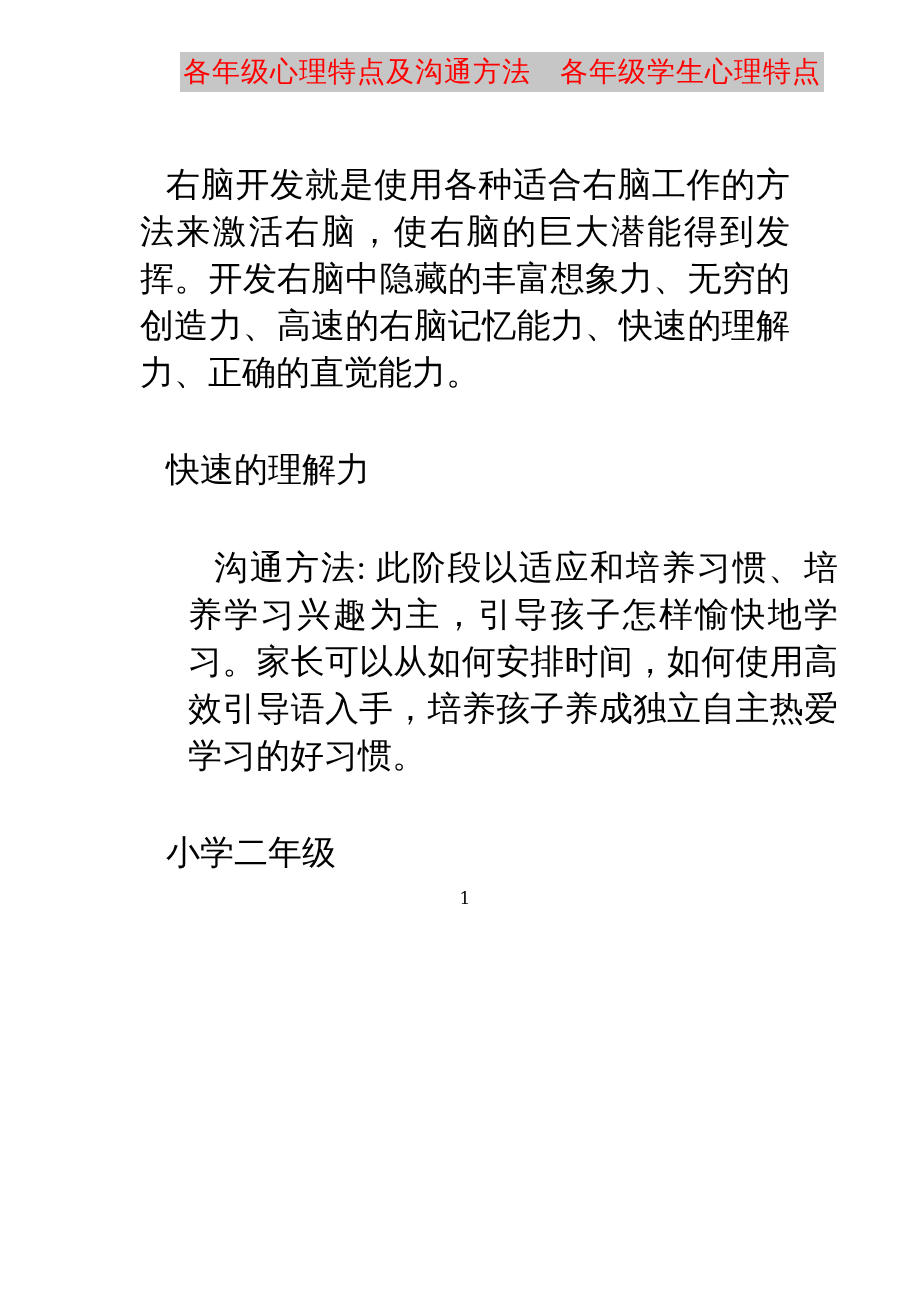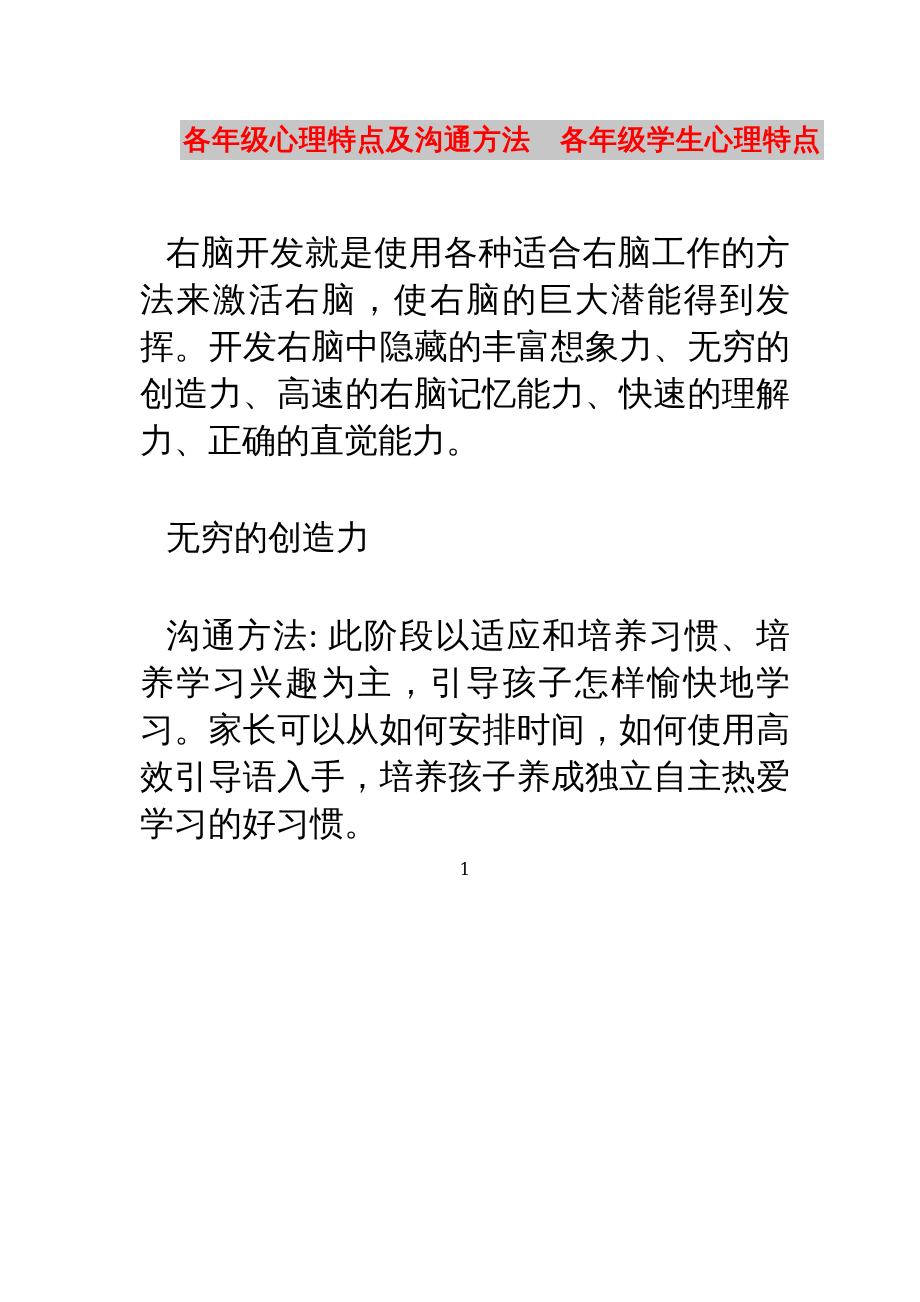--- a/index.html
+++ b/index.html
@@ -16,24 +16,24 @@
     width: 920px;
     height: 1302px;
     overflow: hidden;
     background: #ffffff;
   }
   .content {
     padding-left: 140px;
     width: 790px;
   }
   .doc-title {
-    margin-top: 120px;
+    margin-top: 52px;
     margin-left: 17px;
     font-family: "Liberation Sans", sans-serif;
-    font-weight: bold;
+    font-weight: normal;
     font-size: 28px;
     line-height: 40px;
     letter-spacing: 1px;
     white-space: nowrap;
     padding-left: 23px;
   }
   .doc-title .hl {
     display: inline-block;
     padding: 0 3px;
   }
@@ -44,21 +44,21 @@
     text-align: justify;
     text-indent: 26px;
     word-break: break-all;
   }
   .heading-para {
     text-align: left;
   }
   .p1 { margin-top: 69px; }
   .p2 { margin-top: 50px; }
   .p3 { margin-top: 55px; }
-  .p4 { margin-top: 51px; }
+  .p4 { margin-top: 51px; margin-left: 48px; }
   .p5 { margin-top: 50px; }
   .p6 { margin-top: 46px; }
   .page-footer {
     margin-top: 12px;
     width: 650px;
     text-align: center;
     font-size: 17px;
     line-height: 20px;
     font-family: "DejaVu Serif", serif;
   }
@@ -68,23 +68,24 @@
 
 <div class="page">
   <div class="content">
 
     <div class="doc-title">
       <span class="hl" style="color: rgb(255, 0, 0); background: rgb(198, 198, 198);">各年级心理特点及沟通方法　各年级学生心理特点</span>
     </div>
 
     <div class="para p1">右脑开发就是使用各种适合右脑工作的方法来激活右脑，使右脑的巨大潜能得到发挥。开发右脑中隐藏的丰富想象力、无穷的创造力、高速的右脑记忆能力、快速的理解力、正确的直觉能力。</div>
 
-    <div class="para heading-para p2">无穷的创造力</div>
+    <div class="para heading-para p2">快速的理解力</div>
 
 
     <div class="para p4">沟通方法: 此阶段以适应和培养习惯、培养学习兴趣为主，引导孩子怎样愉快地学习。家长可以从如何安排时间，如何使用高效引导语入手，培养孩子养成独立自主热爱学习的好习惯。</div>
 
+    <div class="para heading-para p5">小学二年级</div>
 
 
     <div class="page-footer">1</div>
 
   </div>
 </div>
 
 </body></html>

